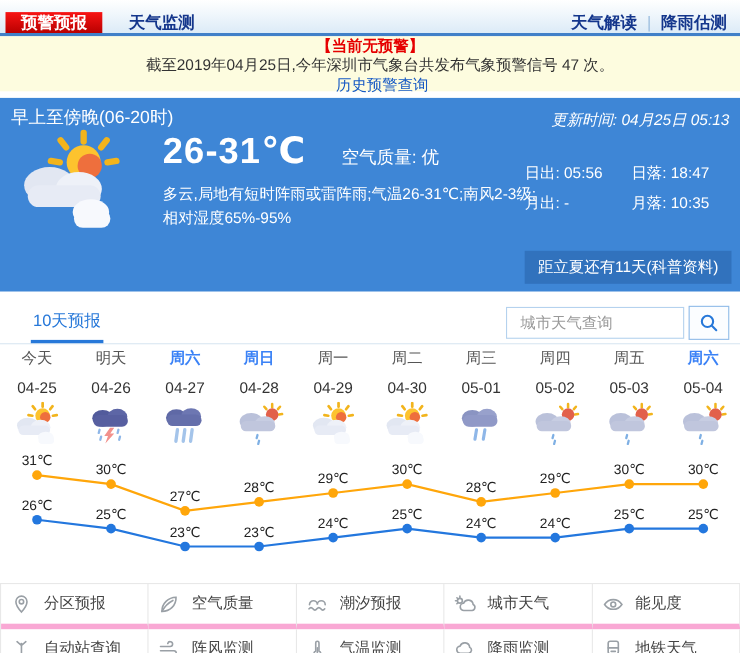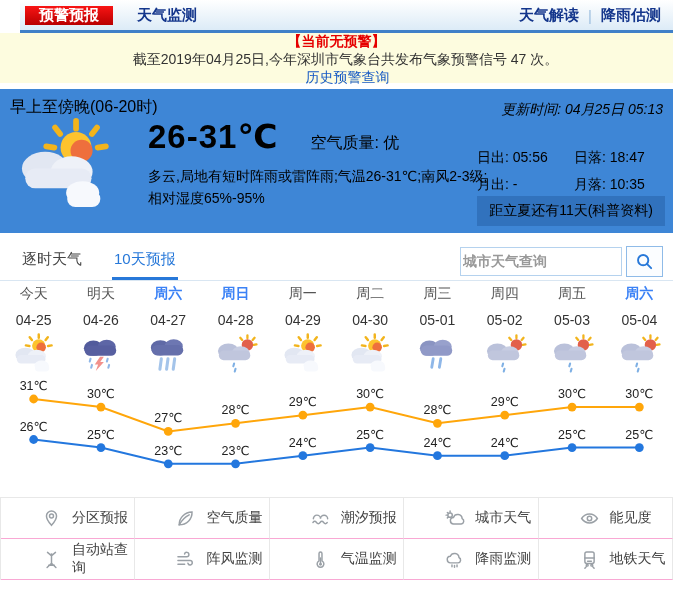--- a/index.html
+++ b/index.html
@@ -1,82 +1,82 @@
 <!DOCTYPE html>
 <html><head>
 <meta charset="utf-8">
 <style>
   * { margin:0; padding:0; box-sizing:border-box; }
   html,body { width:673px; height:594px; overflow:hidden; background:#fff;
     font-family:"Liberation Sans","DejaVu Sans",sans-serif; }
 
   
   .topnav { height:33px; background:linear-gradient(#ffffff,#dcebf7);
-    border-bottom:3px solid #4080c8; display:flex; align-items:center;margin-left:20px; }
+    border-bottom:3px solid #4080c8; display:flex; align-items:flex-end; }
   .nav-tab-red { margin-left:5px; padding:0 14px; display:flex; align-items:center;
     background:linear-gradient(#f81414,#b90000); color:#fff; font-weight:bold; font-size:15px; cursor:pointer; }
   .nav-tab-plain { margin-left:24px; display:flex; align-items:center;
     color:#14368c; font-weight:bold; font-size:15px; cursor:pointer; }
   .nav-right { margin-left:auto; margin-right:12px; display:flex; align-items:center;
     gap:9px; color:#14368c; font-weight:bold; font-size:15px; }
   .nav-right .sep { color:#9fc0e0; font-weight:normal; }
   .nav-right span { cursor:pointer; }
 
   
   .alertbar { height:50px; background:#fdfcdf; display:flex; align-items:center;
     padding:0 10px; font-size:14px;flex-direction:column; }
   .alert-status { color:#e60000; font-weight:bold; }
   .alert-msg { color:#333; margin-left:18px; }
   .alert-link { color:#1659c4; margin-left:22px; cursor:pointer; }
 
   
-  .panel { height:144px; margin-top:6px; background:#3e86d6; position:relative; color:#000000; }
+  .panel { height:176px; margin-top:6px; background:#3e86d6; position:relative; color:#ffffff; }
   .period { position:absolute; left:10px; top:8px; font-size:16px; }
   .big-icon { position:absolute; left:12px; top:26px; width:106px; height:98px; }
   .temp-row { position:absolute; left:148px; top:28px; display:flex; align-items:baseline; }
   .temp-big { font-size:33px; font-weight:bold; letter-spacing:1px; }
   .air { font-size:16px; margin-left:32px; }
   .desc { position:absolute; left:148px; top:76px; width:342px; font-size:14px; line-height:22px; }
   .right-col { position:absolute; right:10px; top:12px; width:186px; font-size:14px; }
   .update-row { text-align:right; white-space:nowrap;font-style:italic; }
   .sun-grid { margin-top:30px; display:grid; grid-template-columns:1fr 1fr; row-gap:9px; column-gap:8px; }
   .countdown { position:absolute; right:8px; bottom:7px; background:#3172bd;
     padding:6px 12px; font-size:14px; cursor:pointer; white-space:nowrap; }
 
   
   .tabrow { margin-top:9px; height:39px; border-bottom:1px solid #d9e6f2;
     display:flex; align-items:stretch; }
   .tab { margin-left:20px; display:flex; align-items:center; font-size:15px;
     color:#444; cursor:pointer; border-bottom:3px solid transparent; padding:0 2px; }
   .tab.active { margin-left:28px; color:#2778d9; border-bottom-color:#2778d9; }
   .searchbox { margin-left:auto; margin-right:10px; display:flex; align-items:center; }
-  .search-input { width:162px; height:29px; border:1px solid #b5d2ee; padding:0 2px;
-    font-size:14px; color:#0f172a; outline:none;font-weight:bold; }
+  .search-input { width:162px; height:29px; border:1px solid #b5d2ee; padding:0 12px;
+    font-size:14px; color:#0f172a; outline:none; }
   .search-input::placeholder { color:#999; }
   .search-btn { width:37px; height:31px; margin-left:4px; border:1px solid #8fbbe8;
     background:#fbfdff; display:flex; align-items:center; justify-content:center;
     cursor:pointer; color:#2778d9; }
 
   
   .days { display:flex; }
   .day { width:67.3px; text-align:center; cursor:pointer; }
   .day-name { margin-top:4px; font-size:14px; color:#555; }
   .day-name.bold { font-weight:bold; color:#3b82f6; }
   .day-date { margin-top:9px; font-size:14px; color:#333; }
   .day-icon { margin-top:5px; }
   .day-icon svg { width:46px; height:40px; }
 
   
   .chart { display:block; }
 
   
   .menu { margin-top:12px; display:grid; grid-template-columns:repeat(5,1fr);
     border-top:1px solid #e8e8e8; border-left:1px solid #e8e8e8; }
-  .menu-cell { height:41px; border-right:1px solid #e8e8e8; border-bottom:1px solid #f9a8d4;
-    display:flex; align-items:center; padding-left:40px; gap:10px; font-size:14px;
+  .menu-cell { height:41px; border-right:1px solid #e8e8e8; border-bottom:5px solid #f9a8d4;
+    display:flex; align-items:center; padding-left:8px; gap:10px; font-size:14px;
     color:#444; cursor:pointer; }
   .menu-cell svg { width:21px; height:21px; color:#9aa0a6; flex:none; }
 </style>
 </head>
 <body>
 
 <svg width="0" height="0" style="position:absolute" aria-hidden="true">
   <defs>
     <symbol id="wi-sun-cloud" viewBox="0 0 48 42">
       <g stroke="#f2b41c" stroke-width="2.6" stroke-linecap="round">
@@ -268,21 +268,20 @@
       <div>
         <span>月落:</span>
         <span>10:35</span>
       </div>
     </div>
   </div>
   <div class="countdown">距立夏还有11天(科普资料)</div>
 </div>
 
 <div class="tabrow">
-  <div class="tab">逐时天气</div>
   <div class="tab active">10天预报</div>
   <div class="searchbox">
     <input class="search-input" placeholder="城市天气查询" style="">
     <div class="search-btn">
       <svg width="19" height="19">
           <use href="#ic-search"></use>
         </svg>
     </div>
   </div>
 </div>

